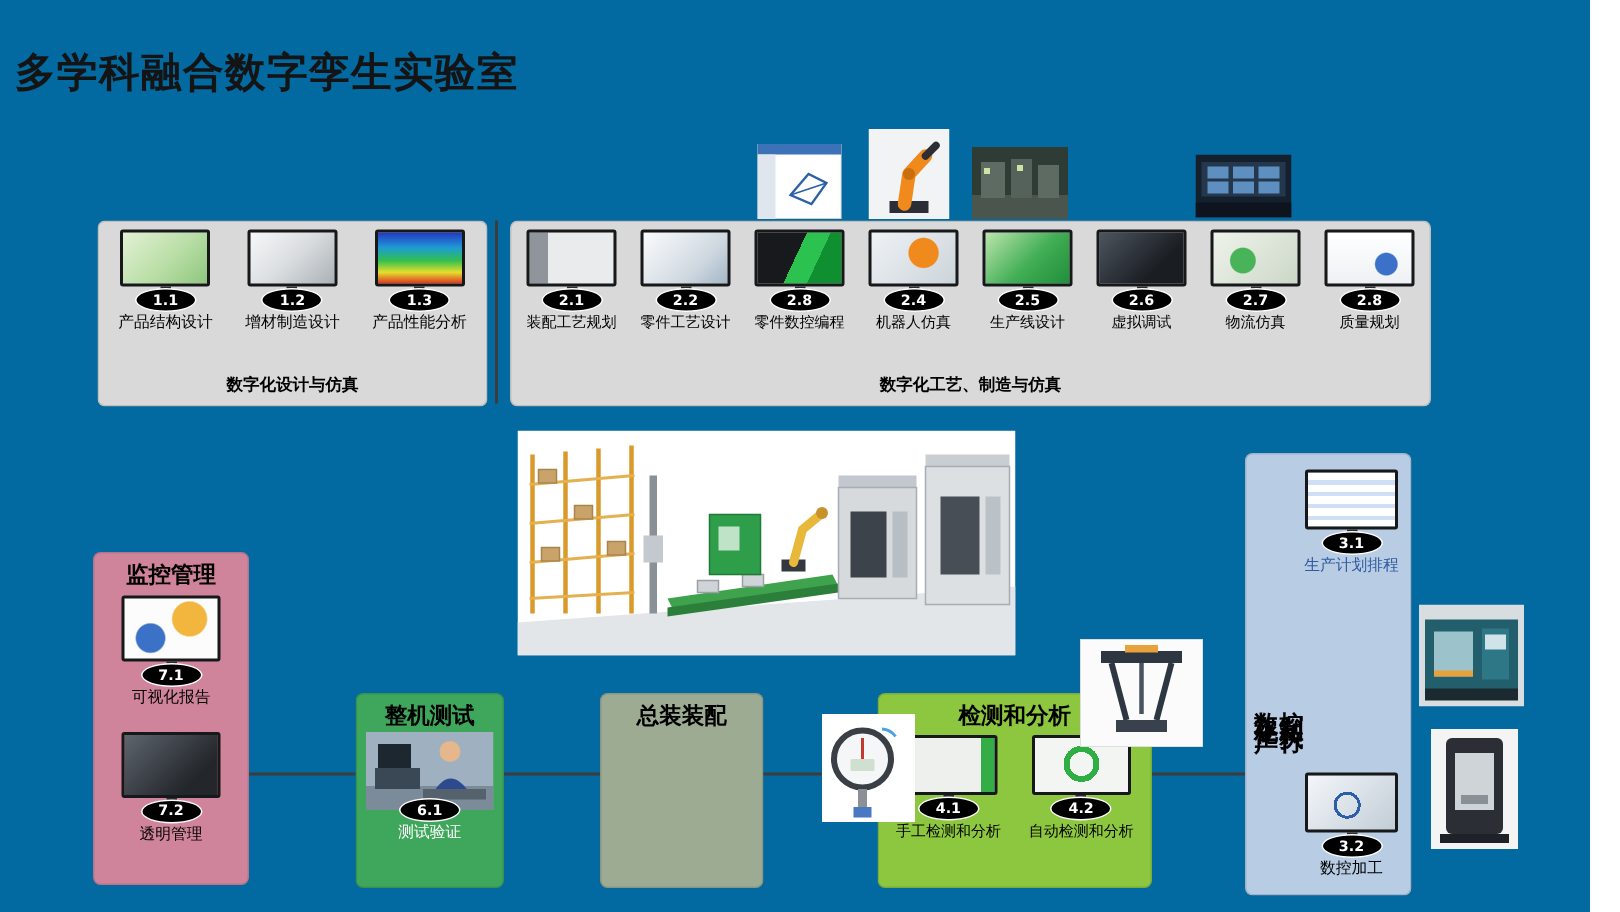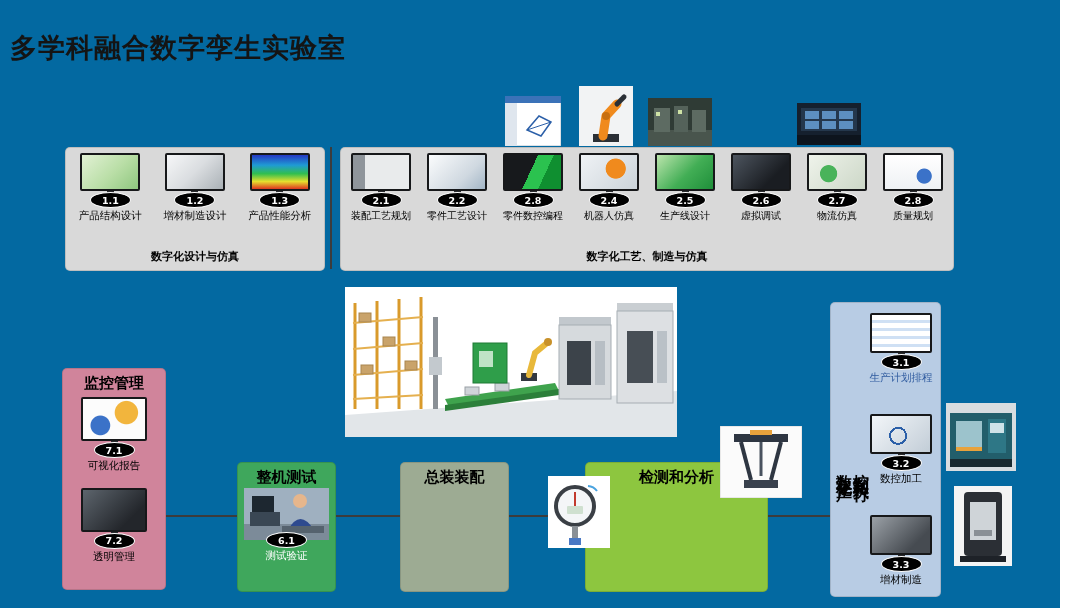--- a/index.html
+++ b/index.html
@@ -208,44 +208,50 @@
     </div>
   </div>
 
   <div class="panel" id="p-assembly">
     <div class="panel-title pt-top">总装装配</div>
   </div>
 
   <div class="panel" id="p-inspection">
     <div class="panel-title pt-top">检测和分析</div>
     <div class="row" style="top:27px;left:2px;right:2px;">
+      <div class="station">
+        <div class="screen md s41"></div>
+        <div class="stand"></div>
+        <div class="badge">4.1</div>
+        <div class="caption">手工检测和分析</div>
+      </div>
+      <div class="station">
+        <div class="screen md s42"></div>
+        <div class="stand"></div>
+        <div class="badge">4.2</div>
+        <div class="caption">自动检测和分析</div>
+      </div>
     </div>
   </div>
 
   <div class="panel" id="p-production">
     <div id="vtitle">数字化生产
 控制和执行</div>
     <div class="col" style="top:10px;bottom:10px;left:34px;width:72px;justify-content:space-between;">
       <div class="station">
         <div class="screen bm s31"></div>
         <div class="stand"></div>
         <div class="badge">3.1</div>
         <div class="caption cap-blue">生产计划排程</div>
       </div>
       <div class="station">
         <div class="screen bm s32"></div>
         <div class="stand"></div>
         <div class="badge">3.2</div>
         <div class="caption">数控加工</div>
-      </div>
-      <div class="station">
-        <div class="screen bm s33"></div>
-        <div class="stand"></div>
-        <div class="badge">3.3</div>
-        <div class="caption">增材制造</div>
       </div>
     </div>
   </div>
 
   <div class="photo" id="img-line">
     <svg width="332" height="150" viewBox="0 0 332 150">
       <rect width="332" height="150" fill="#ffffff"></rect>
       <polygon points="0,128 332,104 332,150 0,150" fill="#e2e6e9"></polygon>
       <g stroke="#d99a2b" stroke-width="3">
         <line x1="10" y1="16" x2="10" y2="122"></line>

